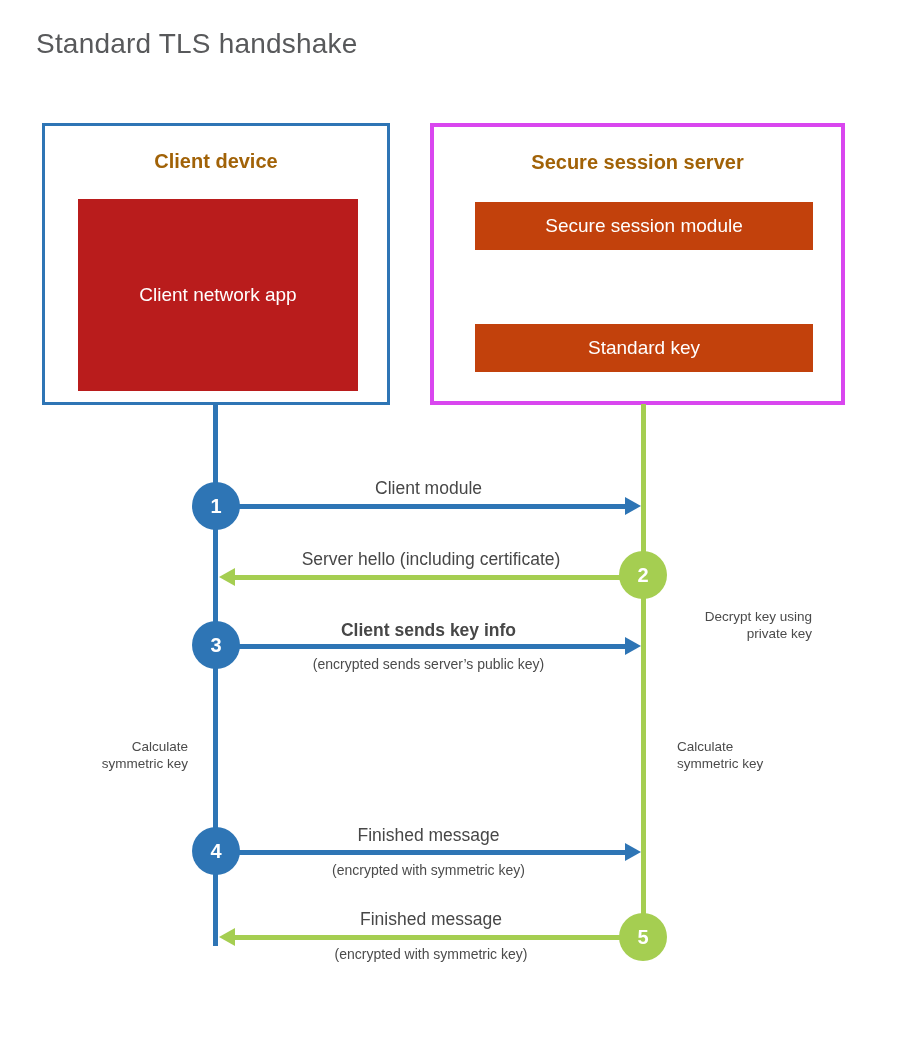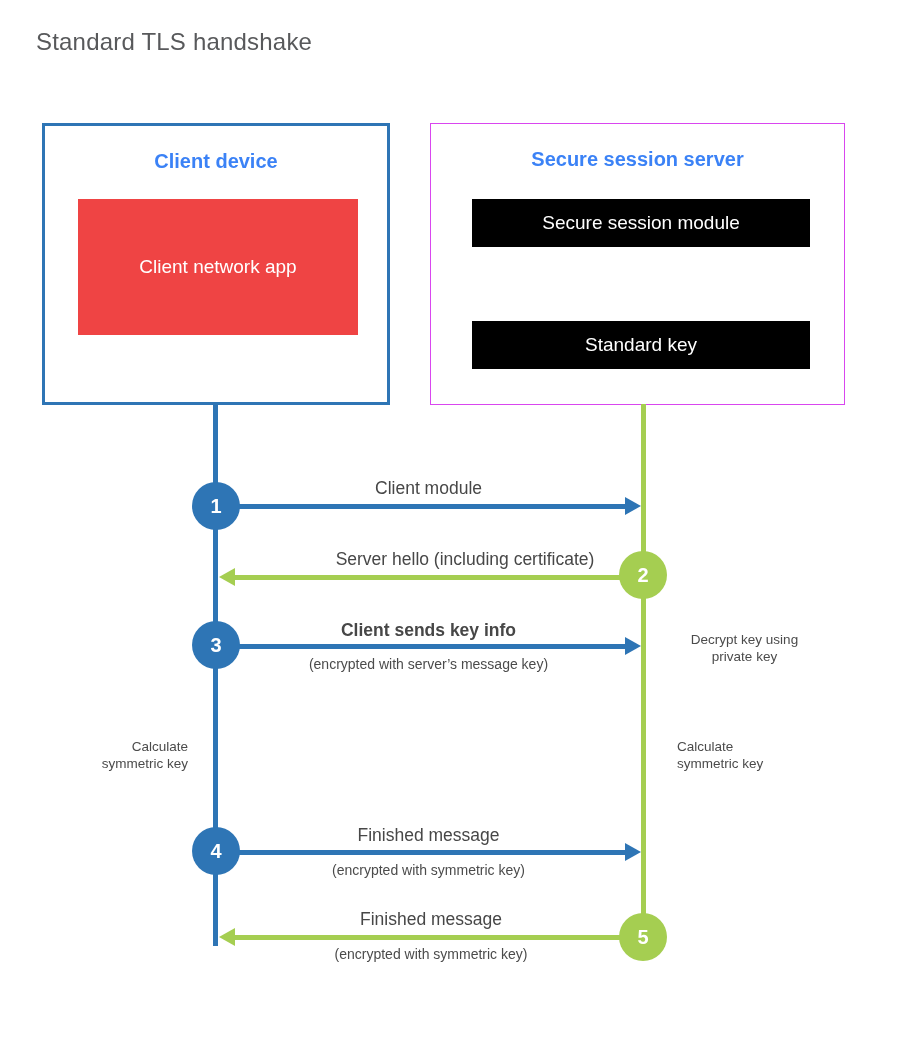--- a/index.html
+++ b/index.html
@@ -2,37 +2,37 @@
 <html><head>
 <meta charset="utf-8">
 <style>
   html,body{margin:0;padding:0;background:#ffffff;}
   .canvas{
     position:relative;width:900px;height:1058px;background:#ffffff;overflow:hidden;
     font-family:"Liberation Sans","DejaVu Sans",sans-serif;
   }
   .title{
     position:absolute;left:36px;top:28px;margin:0;
-    font-size:24px;font-weight:300;color:#58595b;letter-spacing:.2px;
+    font-size:28px;font-weight:300;color:#58595b;letter-spacing:.2px;
   }
   
   .box{position:absolute;top:123px;height:282px;background:#fff;box-sizing:border-box;}
   .client-box{left:42px;width:348px;border:3px solid #2e75b5;}
-  .server-box{left:430px;width:415px;border:1px solid #d946ef;}
+  .server-box{left:430px;width:415px;border:4px solid #d946ef;}
   .box-title{
     position:absolute;left:0;right:0;top:24px;text-align:center;
-    font-size:20px;font-weight:700;color:#3b82f6;
+    font-size:20px;font-weight:700;color:#a16207;
   }
   .client-app{
-    position:absolute;left:33px;top:73px;width:280px;height:136px;background:#ef4444;
+    position:absolute;left:33px;top:73px;width:280px;height:192px;background:#b91c1c;
     display:flex;align-items:center;justify-content:center;
   }
   .client-app span{display:block;width:175px;text-align:center;color:#fff;font-size:19px;line-height:1.55;}
   .server-bar{
-    position:absolute;left:41px;width:338px;height:48px;background:#000000;
+    position:absolute;left:41px;width:338px;height:48px;background:#c2410c;
     color:#fff;font-size:19px;text-align:center;line-height:48px;
   }
   .bar1{top:75px}.bar2{top:136px}.bar3{top:197px}
   
   .vline{position:absolute;width:5px;}
   .vline.blue{left:213px;top:404px;height:542px;background:#2e75b5;}
   .vline.green{left:641px;top:404px;height:535px;background:#a5ce51;}
   
   .circle{
     position:absolute;width:48px;height:48px;border-radius:50%;z-index:3;
@@ -44,24 +44,24 @@
   .hline.blue{background:#2e75b5;}
   .hline.green{background:#a5ce51;}
   .ah{position:absolute;width:0;height:0;z-index:2;}
   .ah.right{border-top:9px solid transparent;border-bottom:9px solid transparent;border-left:16px solid #2e75b5;}
   .ah.left{border-top:9px solid transparent;border-bottom:9px solid transparent;border-right:16px solid #a5ce51;}
   .step-label{position:absolute;text-align:center;font-size:17.5px;color:#474747;}
   .step-sublabel{position:absolute;text-align:center;font-size:14px;color:#4b4b4b;}
   .side-note{position:absolute;font-size:13.5px;line-height:1.28;color:#4b4b4b;}
   
   #c1{left:192px;top:482px;} #l1{left:216px;top:504px;width:409px;} #a1{left:625px;top:497px;} #t1{left:216px;width:425px;top:478px;}
-  #c2{left:619px;top:551px;} #l2{left:234px;top:575px;width:409px;} #a2{left:219px;top:568px;} #t2{left:219px;width:424px;top:549px;padding-left:34px;}
+  #c2{left:619px;top:551px;} #l2{left:234px;top:575px;width:409px;} #a2{left:219px;top:568px;} #t2{left:219px;width:424px;top:549px;}
   #c3{left:192px;top:621px;} #l3{left:216px;top:644px;width:409px;} #a3{left:625px;top:637px;} #t3{left:216px;width:425px;top:620px;font-weight:bold;}
   #s3{left:216px;width:425px;top:656px;}
-  #n3{left:677px;top:631px;width:135px;text-align:center;}
+  #n3{left:677px;top:608px;width:135px;text-align:right;}
   #c4{left:192px;top:827px;} #l4{left:216px;top:850px;width:409px;} #a4{left:625px;top:843px;} #t4{left:216px;width:425px;top:825px;}
   #s4{left:216px;width:425px;top:862px;}
   #c5{left:619px;top:913px;} #l5{left:234px;top:935px;width:409px;} #a5{left:219px;top:928px;} #t5{left:219px;width:424px;top:909px;}
   #s5{left:219px;width:424px;top:946px;}
   #left-note{left:78px;width:110px;top:738px;text-align:right;}
   #right-note{left:677px;width:110px;top:738px;text-align:left;}
 </style>
 </head>
 <body>
 
@@ -92,21 +92,21 @@
 
   <div class="hline green" id="l2"></div>
   <div class="ah left" id="a2"></div>
   <div class="circle green" id="c2">2</div>
   <div class="step-label" id="t2">Server hello (including certificate)</div>
 
   <div class="hline blue" id="l3"></div>
   <div class="ah right" id="a3"></div>
   <div class="circle blue" id="c3">3</div>
   <div class="step-label" id="t3">Client sends key info</div>
-  <div class="step-sublabel" id="s3">(encrypted with server’s message key)</div>
+  <div class="step-sublabel" id="s3">(encrypted sends server’s public key)</div>
   <div class="side-note" id="n3">Decrypt key using private key</div>
 
   <div class="side-note" id="left-note">Calculate symmetric key</div>
   <div class="side-note" id="right-note">Calculate symmetric key</div>
 
   <div class="hline blue" id="l4"></div>
   <div class="ah right" id="a4"></div>
   <div class="circle blue" id="c4">4</div>
   <div class="step-label" id="t4">Finished message</div>
   <div class="step-sublabel" id="s4">(encrypted with symmetric key)</div>

